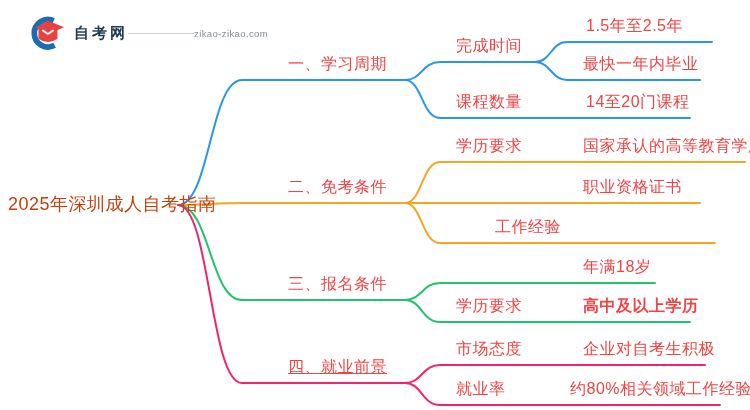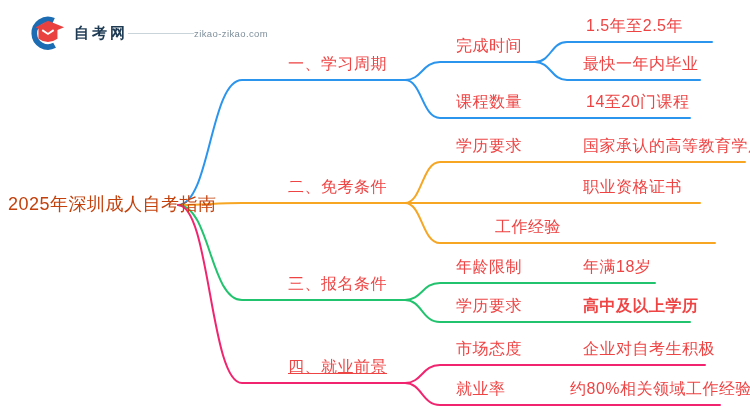--- a/index.html
+++ b/index.html
@@ -71,21 +71,20 @@
   <div class="txt" style="left:456px;top:92px;">课程数量</div>
   <div class="txt" style="left:586px;top:92px;">14至20门课程</div>
 
   <div class="txt" style="left:288px;top:177px;">二、免考条件</div>
   <div class="txt" style="left:456px;top:136px;">学历要求</div>
   <div class="txt" style="left:583px;top:136px;">国家承认的高等教育学历</div>
   <div class="txt" style="left:583px;top:177px;">职业资格证书</div>
   <div class="txt" style="left:456px;top:217px;margin-left:39px;">工作经验</div>
 
   <div class="txt" style="left:288px;top:274px;">三、报名条件</div>
-  <div class="txt" style="left:456px;top:257px;">年龄限制</div>
   <div class="txt" style="left:583px;top:257px;">年满18岁</div>
   <div class="txt" style="left:456px;top:296px;">学历要求</div>
   <div class="txt" style="left:583px;top:296px;font-weight:bold;">高中及以上学历</div>
 
   <div class="txt" style="left:288px;top:357px;text-decoration:underline;">四、就业前景</div>
   <div class="txt" style="left:456px;top:339px;text-align:right;">市场态度</div>
   <div class="txt" style="left:583px;top:339px;">企业对自考生积极</div>
   <div class="txt" style="left:456px;top:379px;">就业率</div>
   <div class="txt" style="left:570px;top:379px;">约80%相关领域工作经验</div>
 

